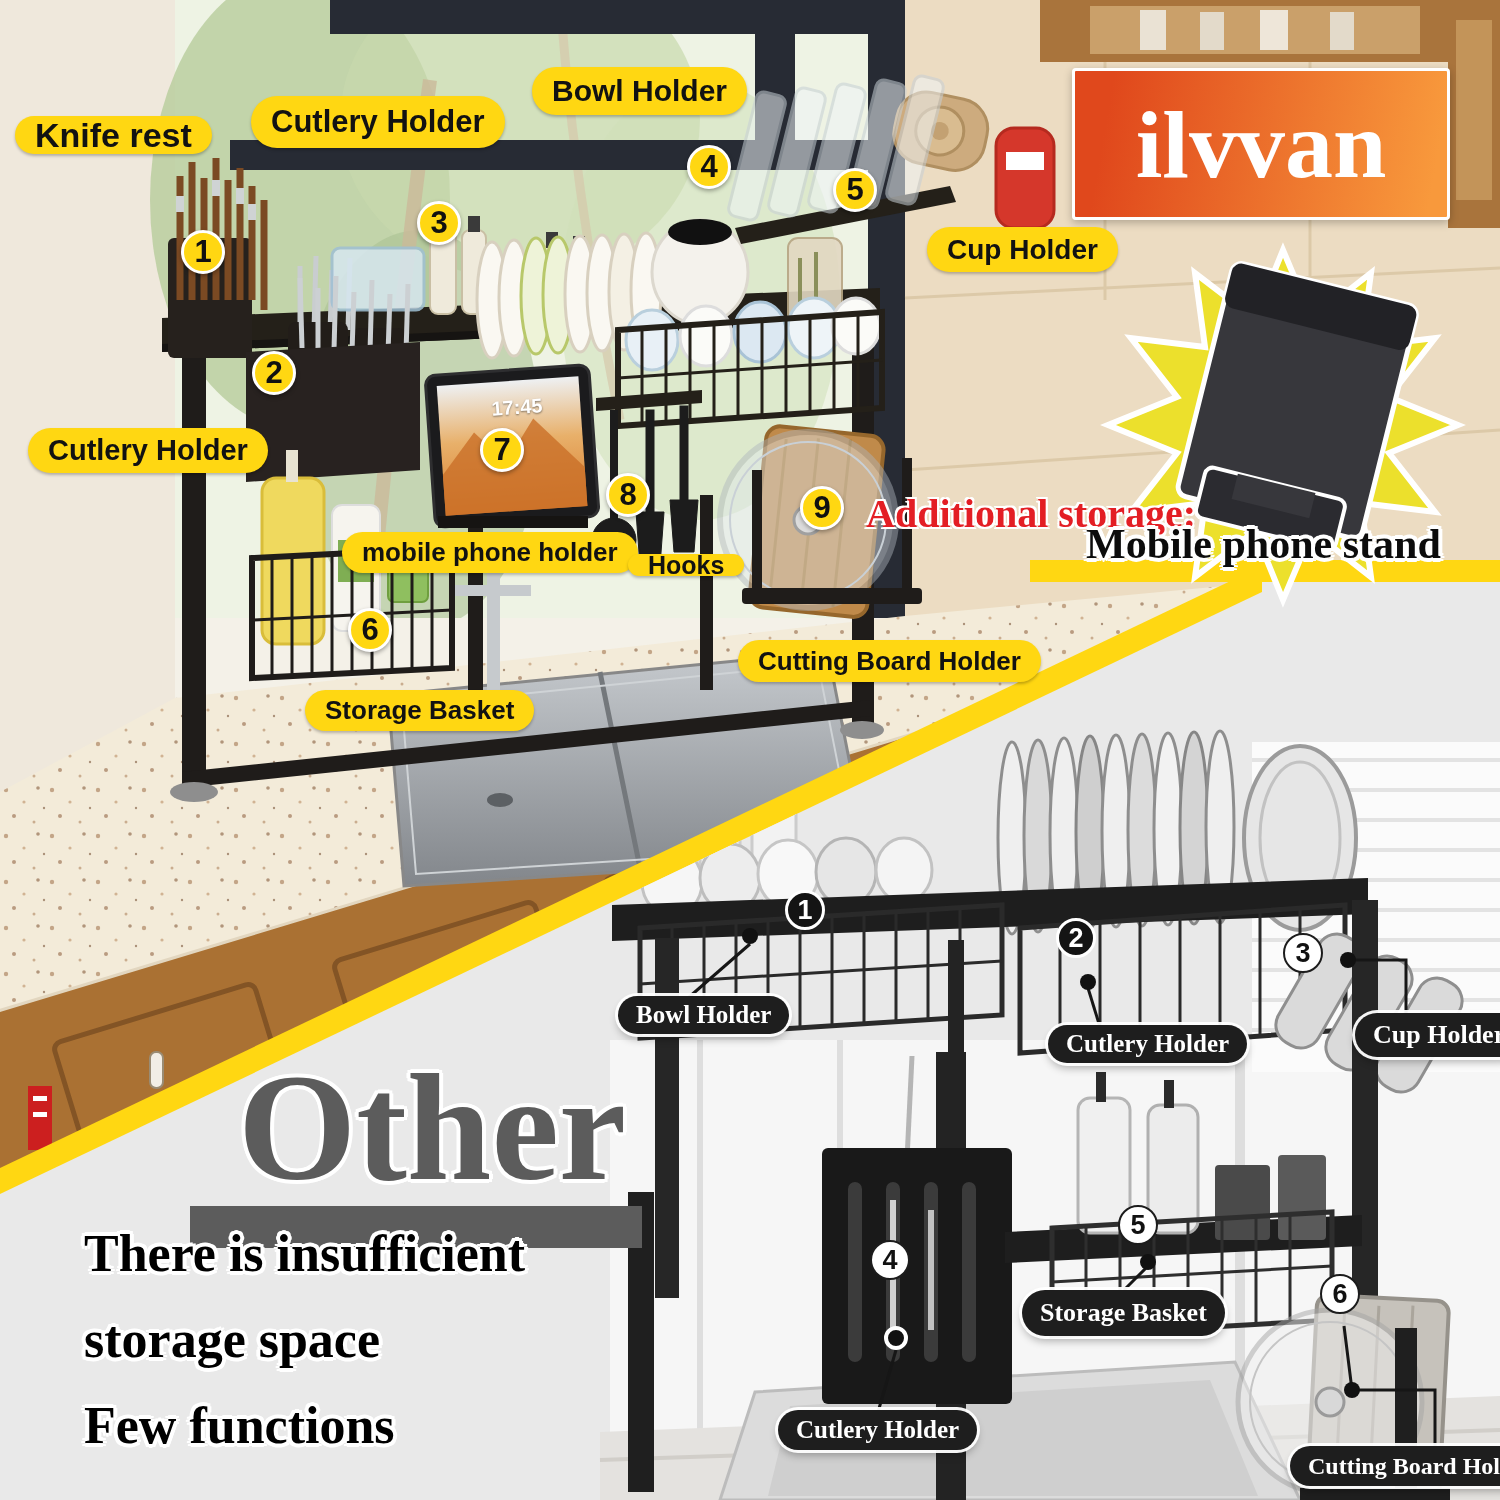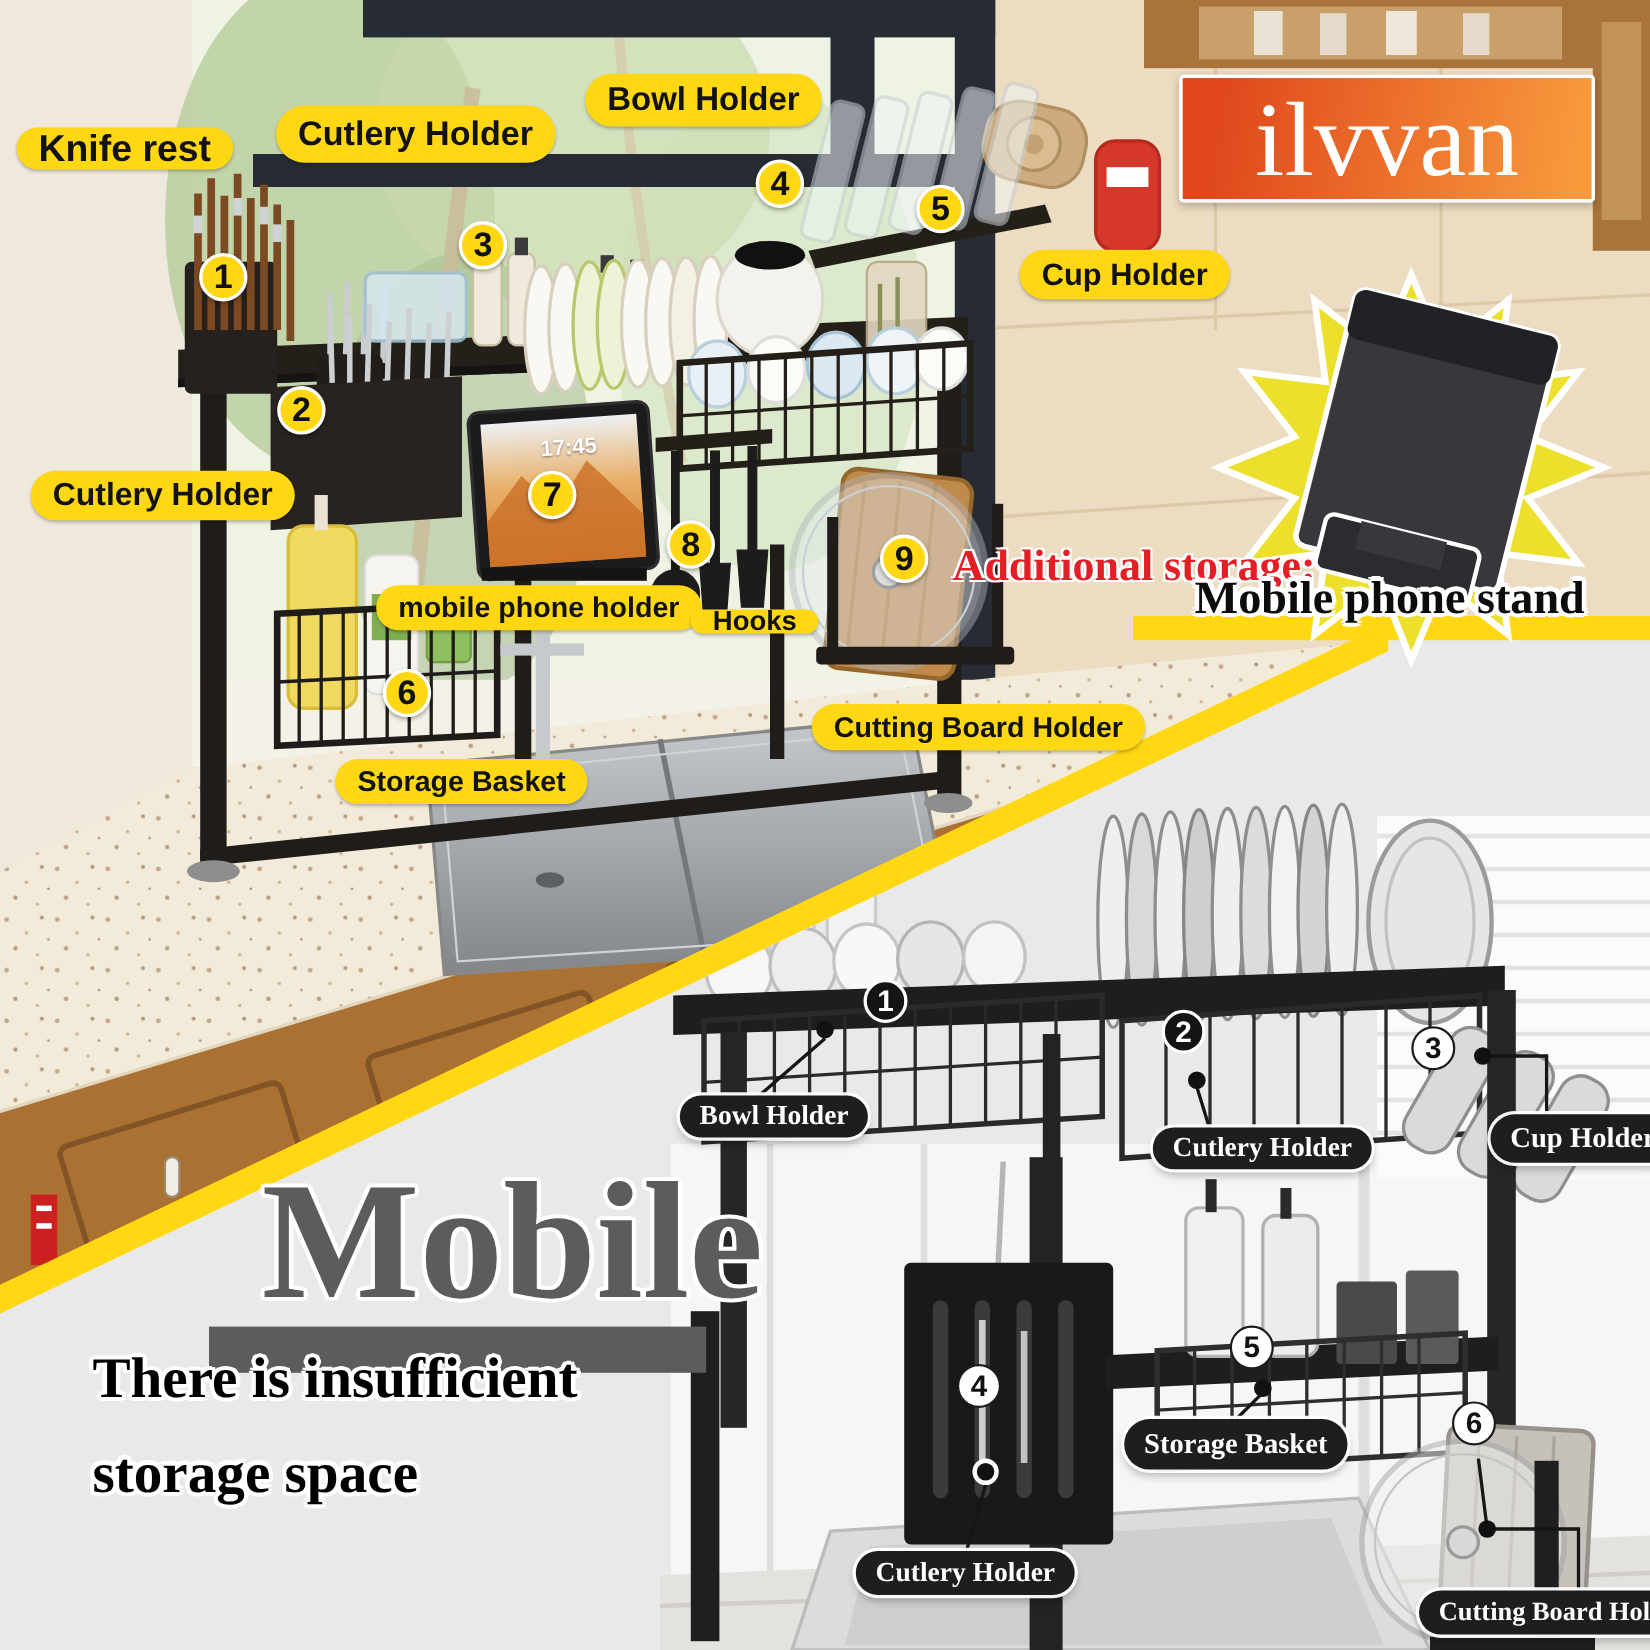--- a/index.html
+++ b/index.html
@@ -19,25 +19,25 @@
           font-weight:bold;display:flex;align-items:center;justify-content:center;
           border-radius:24px;padding:0 18px;white-space:nowrap;
           box-shadow:0 0 0 3px rgba(255,255,255,.95),0 5px 9px rgba(0,0,0,.3);}
   .gcircle{position:absolute;width:40px;height:40px;border-radius:50%;display:flex;
           align-items:center;justify-content:center;font-weight:bold;font-size:27px;
           box-sizing:border-box;}
   .gcircle.dark{background:#141414;color:#fff;border:3px solid #fff;}
   .gcircle.light{background:#fff;color:#111;border:2px solid #1c1c1c;}
   .owhite{text-shadow:-3px -3px 0 #fff,3px -3px 0 #fff,-3px 3px 0 #fff,3px 3px 0 #fff,
           -4px 0 0 #fff,4px 0 0 #fff,0 -4px 0 #fff,0 4px 0 #fff;}
-  #brand-logo{position:absolute;left:1072px;top:68px;width:378px;height:116px;
+  #brand-logo{position:absolute;left:1072px;top:68px;width:378px;height:152px;
           background:linear-gradient(100deg,#e0481c 10%,#f8993c 95%);
           border:3px solid #fff;box-sizing:border-box;border-radius:4px;
           display:flex;align-items:center;justify-content:center;
-          font-family:"Liberation Serif",serif;font-weight:normal;color:#fff;font-size:96px;
+          font-family:"Liberation Serif",serif;font-weight:bold;color:#fff;font-size:96px;
           box-shadow:0 3px 8px rgba(0,0,0,.25);}
   #addl-func{position:absolute;left:866px;top:490px;font-family:"Liberation Serif",serif;
           font-weight:bold;font-size:40px;color:#e31e24;white-space:nowrap;
           text-shadow:-2px -2px 0 #fff,2px -2px 0 #fff,-2px 2px 0 #fff,2px 2px 0 #fff;}
   #feature-name{position:absolute;left:1086px;top:520px;font-family:"Liberation Serif",serif;
           font-weight:bold;font-size:42px;color:#0c0c0c;white-space:nowrap;}
   #other-heading{position:absolute;left:238px;top:1052px;font-family:"Liberation Serif",serif;
           font-weight:bold;font-size:152px;line-height:1;color:#5c5c5c;}
   #other-bar{position:absolute;left:190px;top:1206px;width:452px;height:42px;background:#5c5c5c;}
   .para-line{position:absolute;left:84px;font-family:"Liberation Serif",serif;font-weight:bold;
@@ -511,23 +511,24 @@
   <div class="ycircle" style="left:480px;top:428px;">7</div>
   <div class="ycircle" style="left:606px;top:473px;">8</div>
   <div class="ycircle" style="left:800px;top:486px;">9</div>
 
   <div id="tablet-time">17:45</div>
 
   <div id="addl-func">Additional storage:</div>
   <div id="feature-name" class="owhite">Mobile phone stand</div>
 
   <div id="other-bar"></div>
-  <div id="other-heading" class="owhite">Mobile</div>
+  <div id="other-heading" class="owhite">Other</div>
   <div class="para-line owhite" style="top:1228px;">There is insufficient</div>
   <div class="para-line owhite" style="top:1314px;text-align:right;">storage space</div>
+  <div class="para-line owhite" style="top:1400px;">Few functions</div>
 
   <div class="blabel" style="left:618px;top:996px;height:38px;font-size:25px;">Bowl Holder</div>
   <div class="blabel" style="left:1048px;top:1025px;height:38px;font-size:25px;">Cutlery Holder</div>
   <div class="blabel" style="left:1355px;top:1013px;height:44px;font-size:26px;">Cup Holder</div>
   <div class="blabel" style="left:778px;top:1410px;height:40px;font-size:25px;">Cutlery Holder</div>
   <div class="blabel" style="left:1022px;top:1290px;height:46px;font-size:26px;">Storage Basket</div>
   <div class="blabel" style="left:1290px;top:1446px;height:40px;font-size:24px;">Cutting Board Holder</div>
 
   <div class="gcircle dark" style="left:785px;top:890px;">1</div>
   <div class="gcircle dark" style="left:1056px;top:918px;">2</div>

